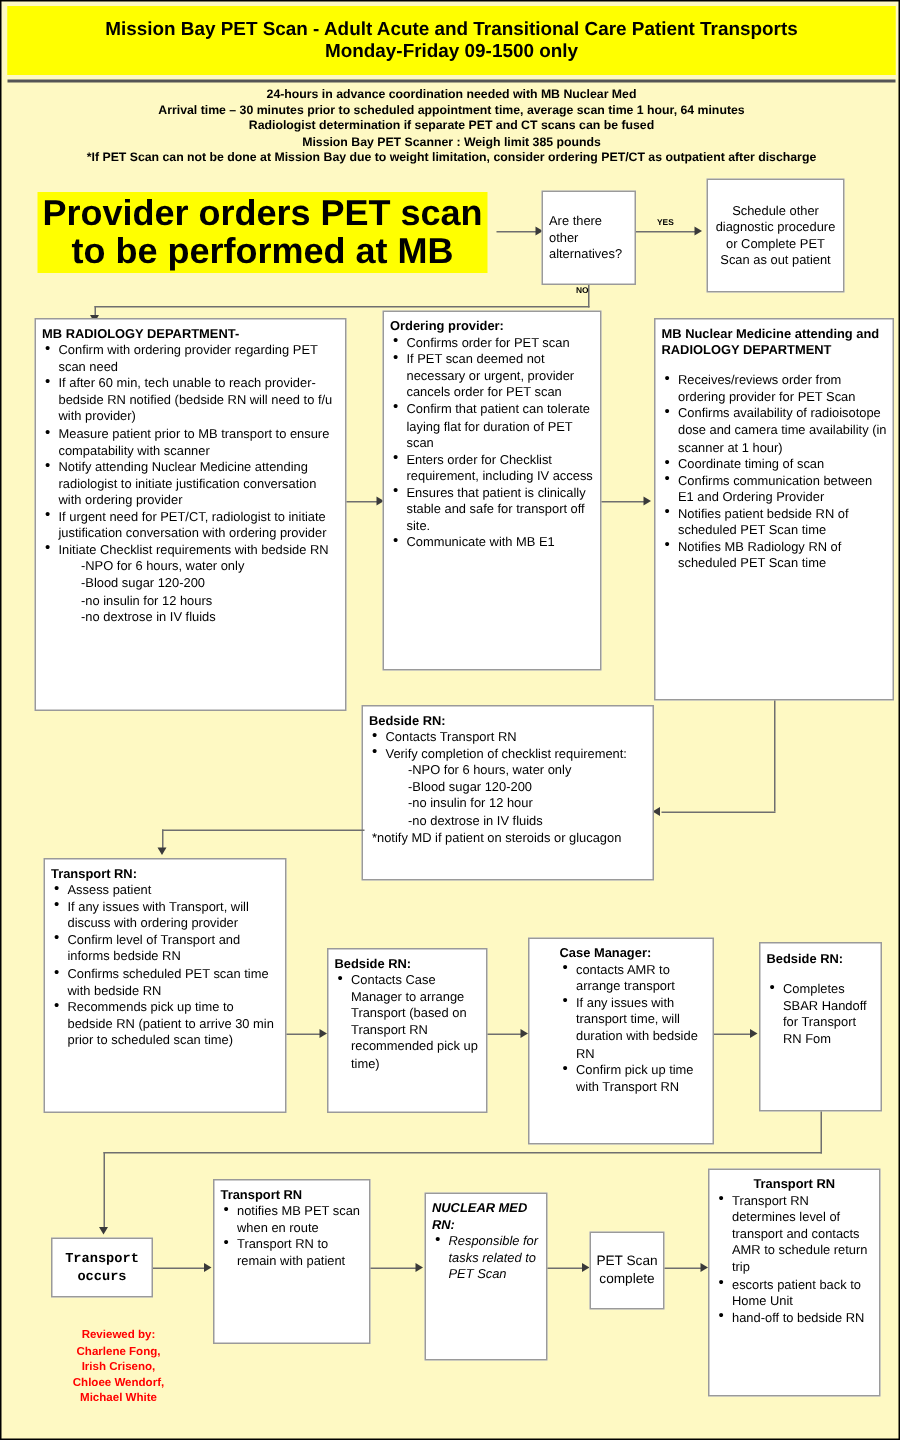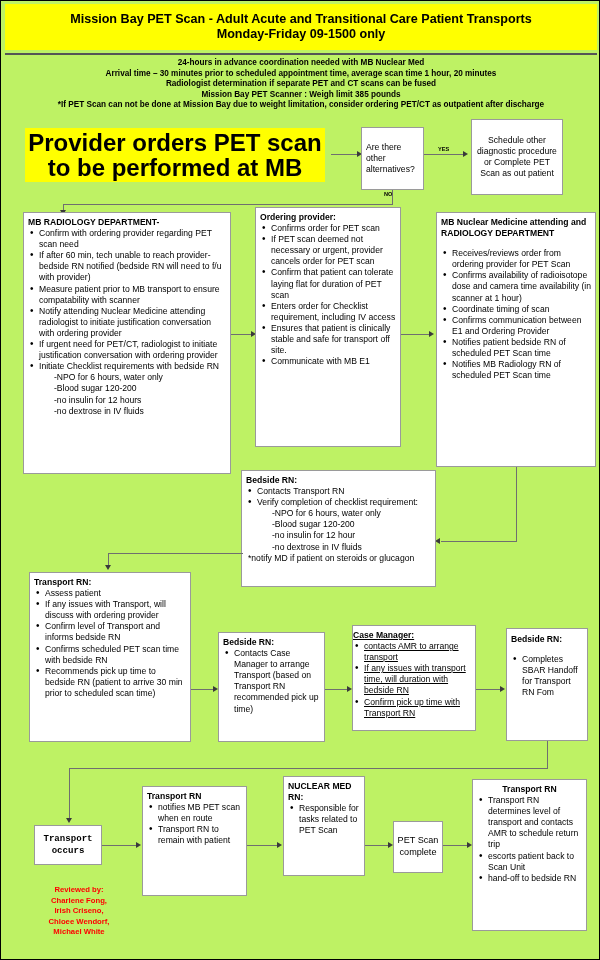--- a/index.html
+++ b/index.html
@@ -1,17 +1,17 @@
 <!DOCTYPE html>
 <html><head>
 <meta charset="utf-8">
 <style>
   html,body{margin:0;padding:0;background:#fff;}
   body{font-family:"Liberation Sans", sans-serif;color:#000;}
-  #page{position:relative;width:600px;height:960px;overflow:hidden;background:#bef264;
+  #page{position:relative;width:600px;height:960px;overflow:hidden;background:#fef9c3;
         border:1px solid #000;box-sizing:border-box;}
 
   
   .hdr{position:absolute;left:4px;top:3px;width:592px;height:46px;background:#ffff00;
        border:1px solid #ffff00;box-sizing:border-box;display:flex;flex-direction:column;
        align-items:center;justify-content:center;}
   .hdr div{font-weight:bold;font-size:12.6px;line-height:15px;text-align:center;white-space:nowrap;}
 
   .intro{position:absolute;left:4px;top:52px;width:592px;height:52px;
          border-top:2px solid #555;box-sizing:border-box;
@@ -55,21 +55,21 @@
 
 <div id="page">
 
   <div class="hdr">
     <div>Mission Bay PET Scan  -  Adult Acute and Transitional Care Patient Transports</div>
     <div>Monday-Friday 09-1500 only</div>
   </div>
 
   <div class="intro">
     <div>24-hours in advance coordination needed with MB Nuclear Med</div>
-    <div>Arrival time – 30 minutes prior to scheduled appointment time, average scan time 1 hour, 20 minutes</div>
+    <div>Arrival time – 30 minutes prior to scheduled appointment time, average scan time 1 hour, 64 minutes</div>
     <div>Radiologist determination if separate PET and CT scans can be fused</div>
     <div>Mission Bay PET Scanner :  Weigh limit 385 pounds</div>
     <div>*If PET Scan can not be done at Mission Bay due to weight limitation, consider ordering PET/CT as outpatient after discharge</div>
   </div>
 
   <div id="start">
     <span>Provider orders PET scan to be performed at MB</span>
   </div>
 
   <div class="ln lh" style="left:330px;top:153px;width:28px;"></div>
@@ -178,21 +178,21 @@
   <div class="box t85" style="left:217px;top:631px;width:107px;height:110px;padding:4px 4px 4px 4px;">
     <div class="ttl">Bedside RN:</div>
     <ul>
       <li>Contacts Case Manager to arrange Transport (based on Transport RN recommended pick up time)</li>
     </ul>
   </div>
 
   <div class="ln lh" style="left:324px;top:688px;width:24px;"></div>
   <div class="ar ar-r" style="left:346px;top:685px;"></div>
 
-  <div class="box t85" style="left:351px;top:624px;width:124px;height:106px;padding:4px 4px 4px 0;text-decoration:underline;">
+  <div class="box t85" style="left:351px;top:624px;width:124px;height:138px;padding:4px 4px 4px 20px;">
     <div class="ttl">Case Manager:</div>
     <ul>
       <li>contacts AMR to arrange transport</li>
       <li>If any issues with transport time, will duration with bedside RN</li>
       <li>Confirm pick up time with Transport RN</li>
     </ul>
   </div>
 
   <div class="ln lh" style="left:475px;top:688px;width:26px;"></div>
   <div class="ar ar-r" style="left:499px;top:685px;"></div>
@@ -220,42 +220,42 @@
     <div class="ttl">Transport RN</div>
     <ul>
       <li>notifies MB PET scan when    en route</li>
       <li>Transport RN to remain with patient</li>
     </ul>
   </div>
 
   <div class="ln lh" style="left:246px;top:844px;width:32px;"></div>
   <div class="ar ar-r" style="left:276px;top:841px;"></div>
 
-  <div class="box t85" style="left:282px;top:775px;width:82px;height:100px;padding:4px 4px 4px 4px;">
+  <div class="box t85" style="left:282px;top:794px;width:82px;height:112px;padding:4px 4px 4px 4px;font-style:italic;">
     <div class="ttl">NUCLEAR MED RN:</div>
     <ul>
       <li>Responsible for tasks related to PET Scan</li>
     </ul>
   </div>
 
   <div class="ln lh" style="left:364px;top:844px;width:25px;"></div>
   <div class="ar ar-r" style="left:387px;top:841px;"></div>
 
   <div class="box cbox t9" style="left:392px;top:820px;width:50px;height:52px;padding:2px 3px;">
     <span>PET Scan complete</span>
   </div>
 
   <div class="ln lh" style="left:442px;top:844px;width:26px;"></div>
   <div class="ar ar-r" style="left:466px;top:841px;"></div>
 
   <div class="box t85" style="left:471px;top:778px;width:115px;height:152px;padding:4px 4px 4px 4px;">
     <div class="ttl" style="text-align:center;">Transport RN</div>
     <ul>
       <li>Transport RN determines level of transport and contacts AMR to schedule return trip</li>
-      <li>escorts patient back to Scan Unit</li>
+      <li>escorts patient back to Home Unit</li>
       <li>hand-off to bedside RN</li>
     </ul>
   </div>
 
   <div id="reviewed">
     <div>Reviewed by:</div>
     <div>Charlene Fong,</div>
     <div>Irish Criseno,</div>
     <div>Chloee Wendorf,</div>
     <div>Michael White</div>

